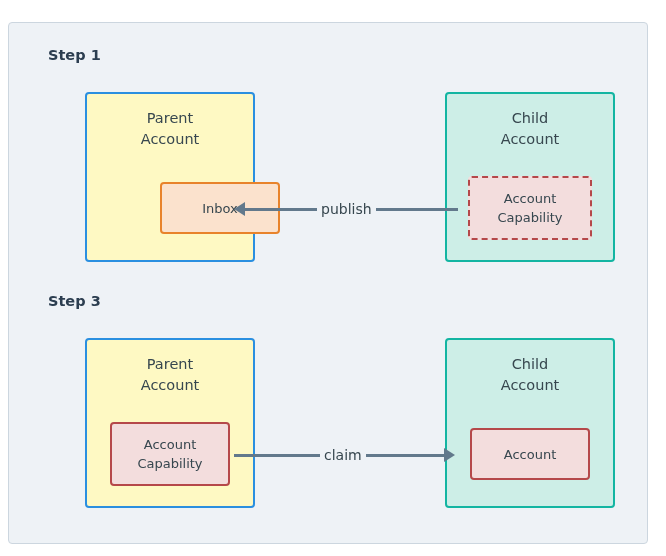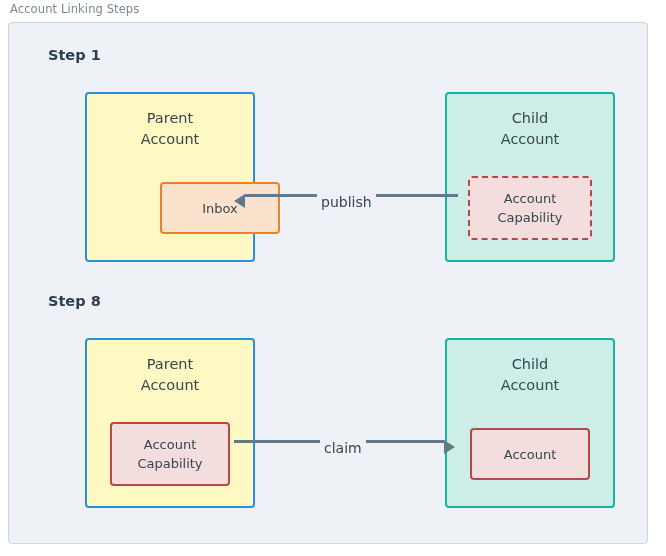--- a/index.html
+++ b/index.html
@@ -125,20 +125,21 @@
   #inbox-1      { left: 124px; top: 182px; width: 120px; height: 52px; margin-left: 36px; }
   #capability-1 { left: 468px; top: 176px; width: 124px; height: 64px; }
   #capability-2 { left: 110px; top: 422px; width: 120px; height: 64px; }
   #account-2    { left: 470px; top: 428px; width: 120px; height: 52px; }
 
   
   .connector {
     position: absolute;
     height: 30px;
     display: flex;
+    align-items: center;
   }
   .conn-line {
     height: 3px;
     background: #62798c;
     flex: 0 0 auto;
   }
   .conn-label {
     font-size: 14px;
     color: #37474f;
     padding: 0 4px;
@@ -161,21 +162,20 @@
   }
 
   #connector-publish { left: 234px; top: 194px; width: 238px; }
   #connector-claim   { left: 234px; top: 440px; width: 238px; }
 </style>
 </head>
 <body>
 
 <div id="canvas">
 
-  <div class="diagram-title">Account Linking Steps</div>
 
   <div class="panel"></div>
 
   <div class="step-label" id="step1-label">Step 1</div>
 
   <div class="account-box parent-box" id="parent-box-1">
     <div class="account-title">
       <div>Parent</div>
       <div>Account</div>
     </div>
@@ -201,21 +201,21 @@
     </div>
   </div>
 
   <div class="connector" id="connector-publish">
     <div class="arrow-head arrow-left"></div>
     <div class="conn-line" style="width:72px"></div>
     <div class="conn-label">publish</div>
     <div class="conn-line" style="width:82px"></div>
   </div>
 
-  <div class="step-label" id="step2-label">Step 8</div>
+  <div class="step-label" id="step2-label">Step 3</div>
 
   <div class="account-box parent-box" id="parent-box-2">
     <div class="account-title">
       <div>Parent</div>
       <div>Account</div>
     </div>
   </div>
 
   <div class="inner-box capability-solid" id="capability-2">
     <div>

